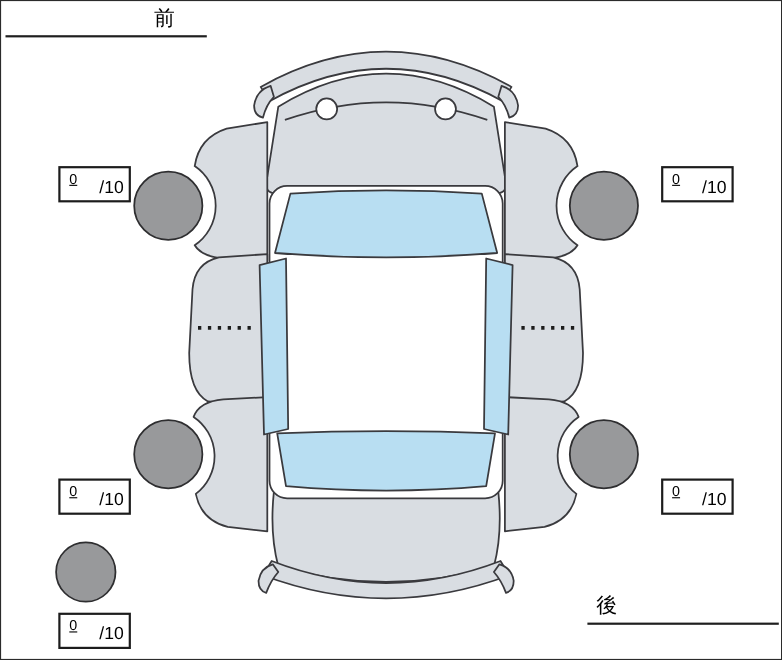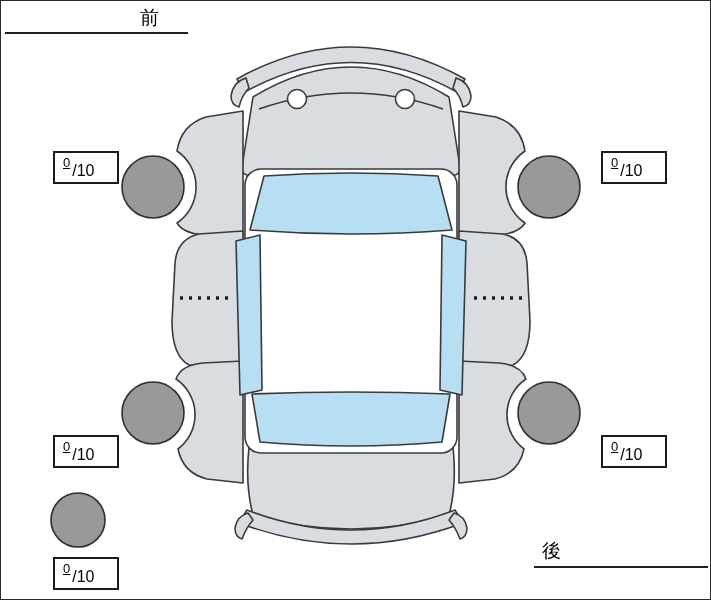--- a/index.html
+++ b/index.html
@@ -39,20 +39,21 @@
     display:inline-block;
     font-size:13px;
     text-decoration:underline;
     transform:translateY(-5px);
     margin-right:2px;
   }
   .score-den {
     display:inline-block;
     font-size:16px;
     transform:translateY(3px);
+    margin-left:18px;
   }
   .box-fl { left:52px;  top:150px; }
   .box-fr { left:600px; top:150px; }
   .box-rl { left:52px;  top:434px; }
   .box-rr { left:600px; top:434px; }
   .box-sp { left:52px;  top:556px; }
 </style>
 </head>
 <body>
 

